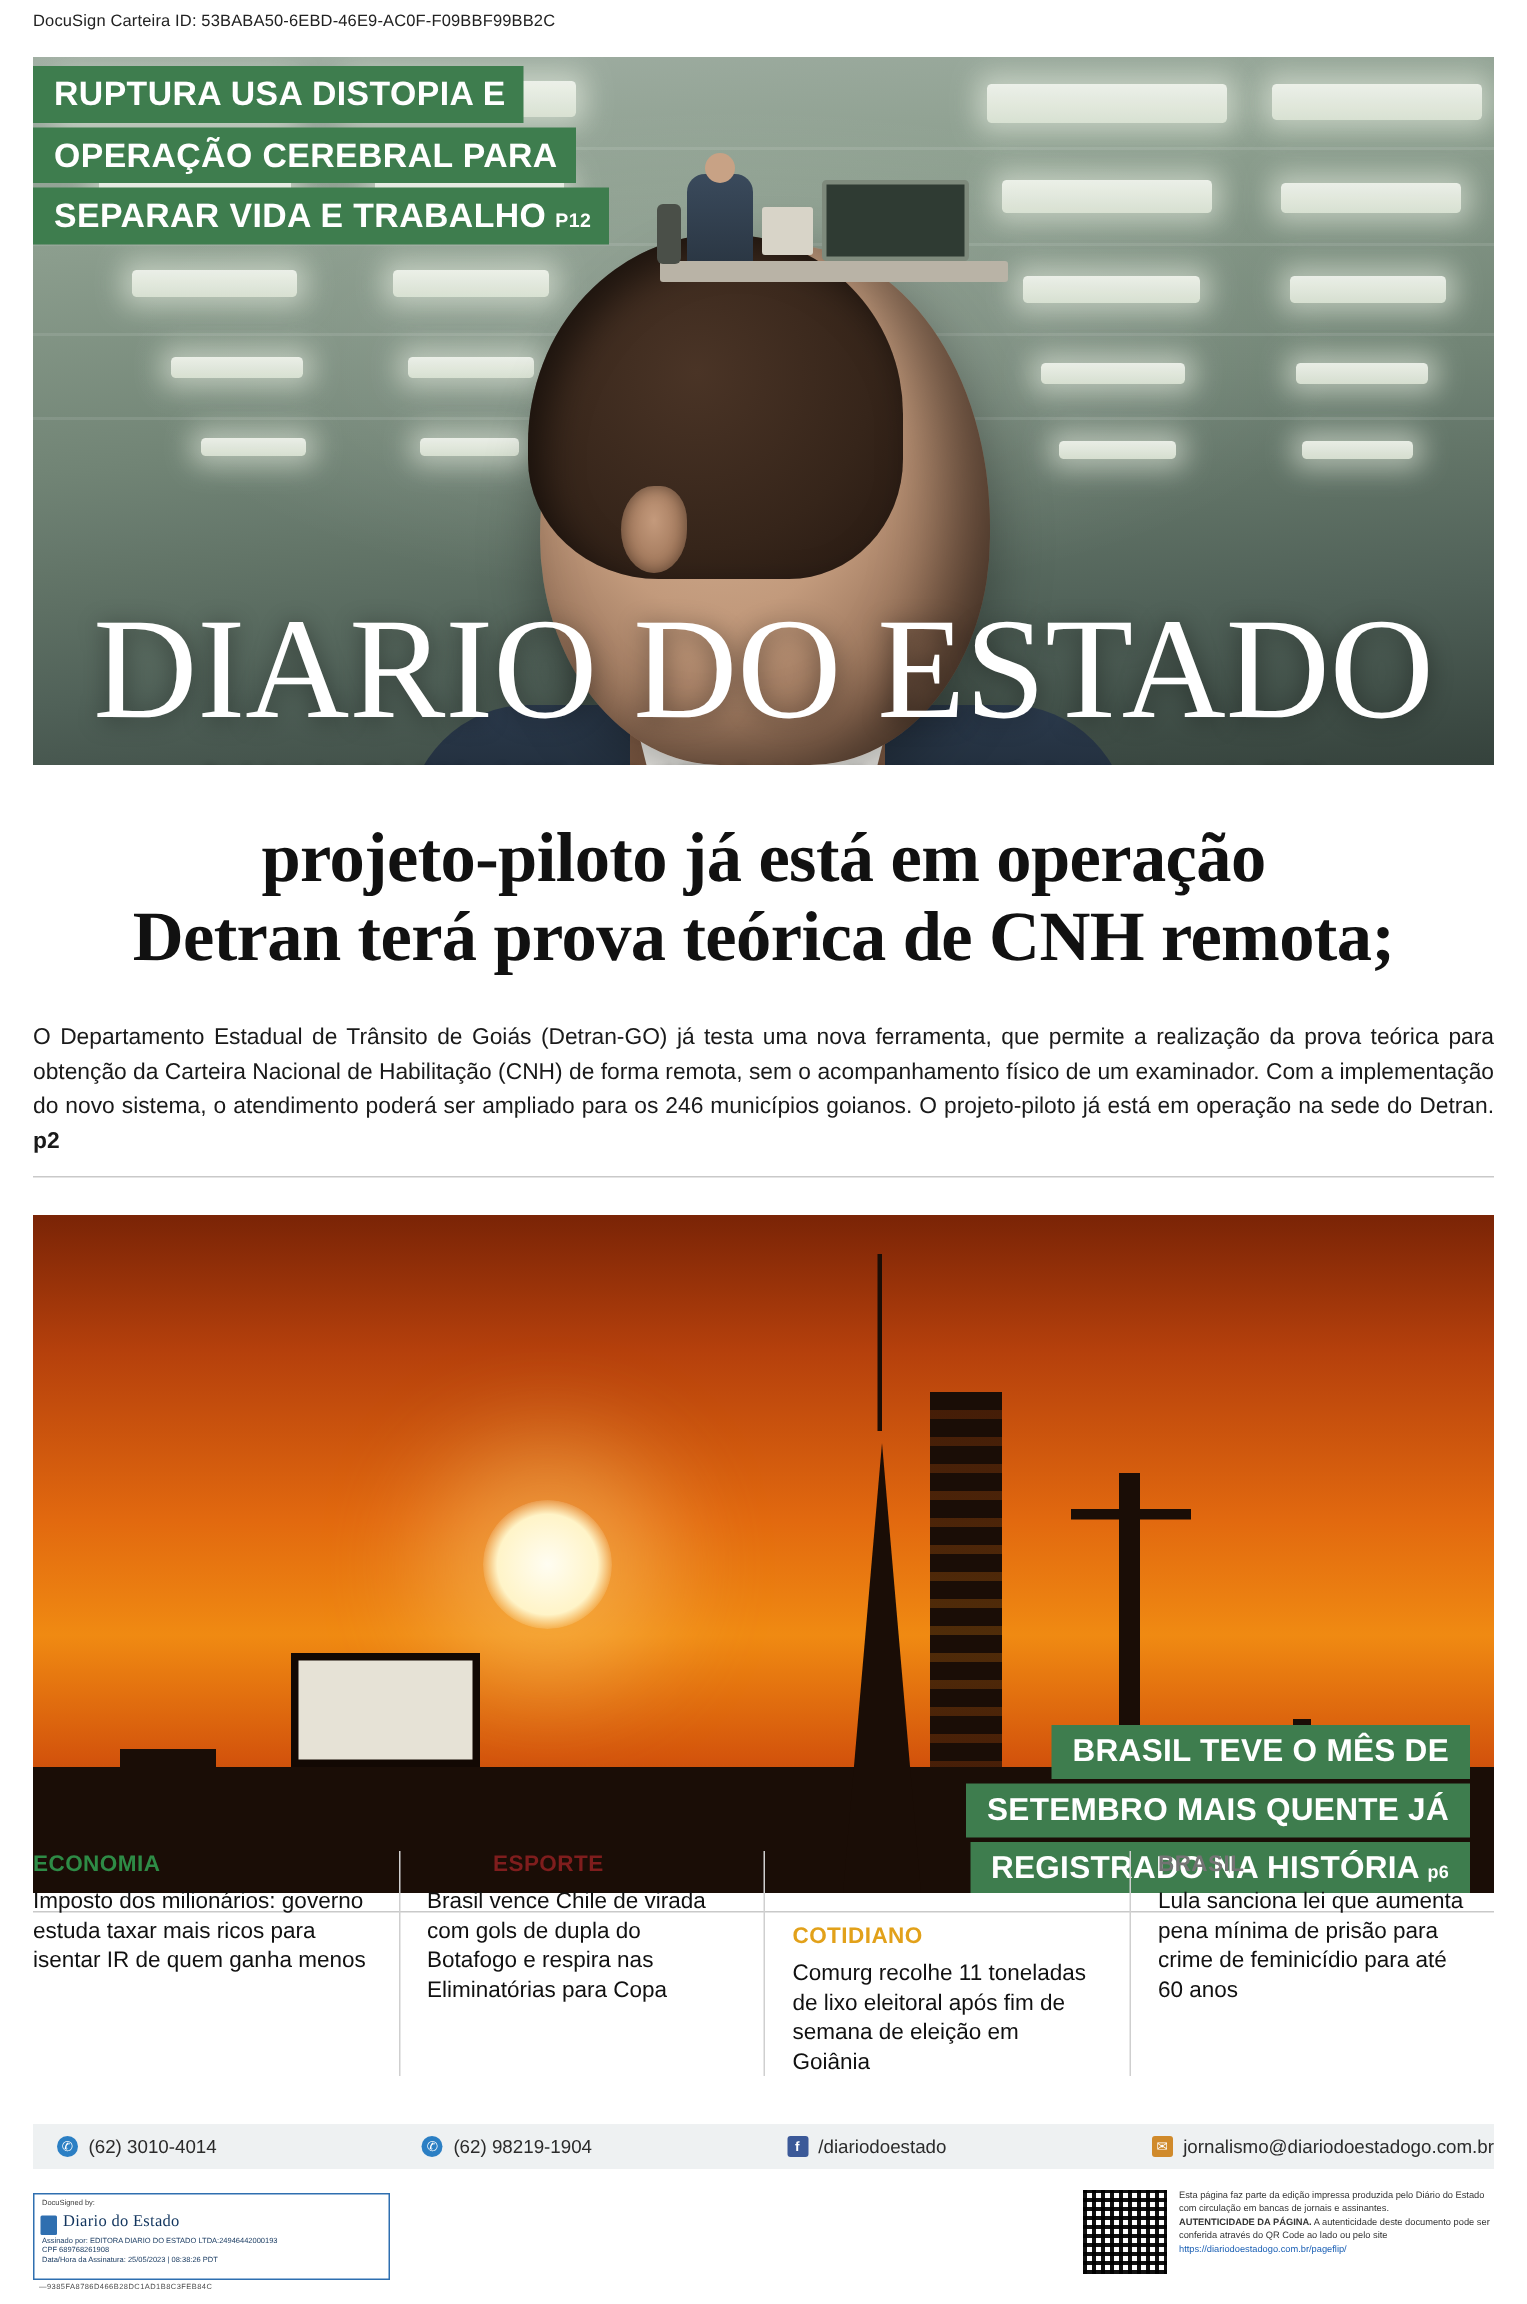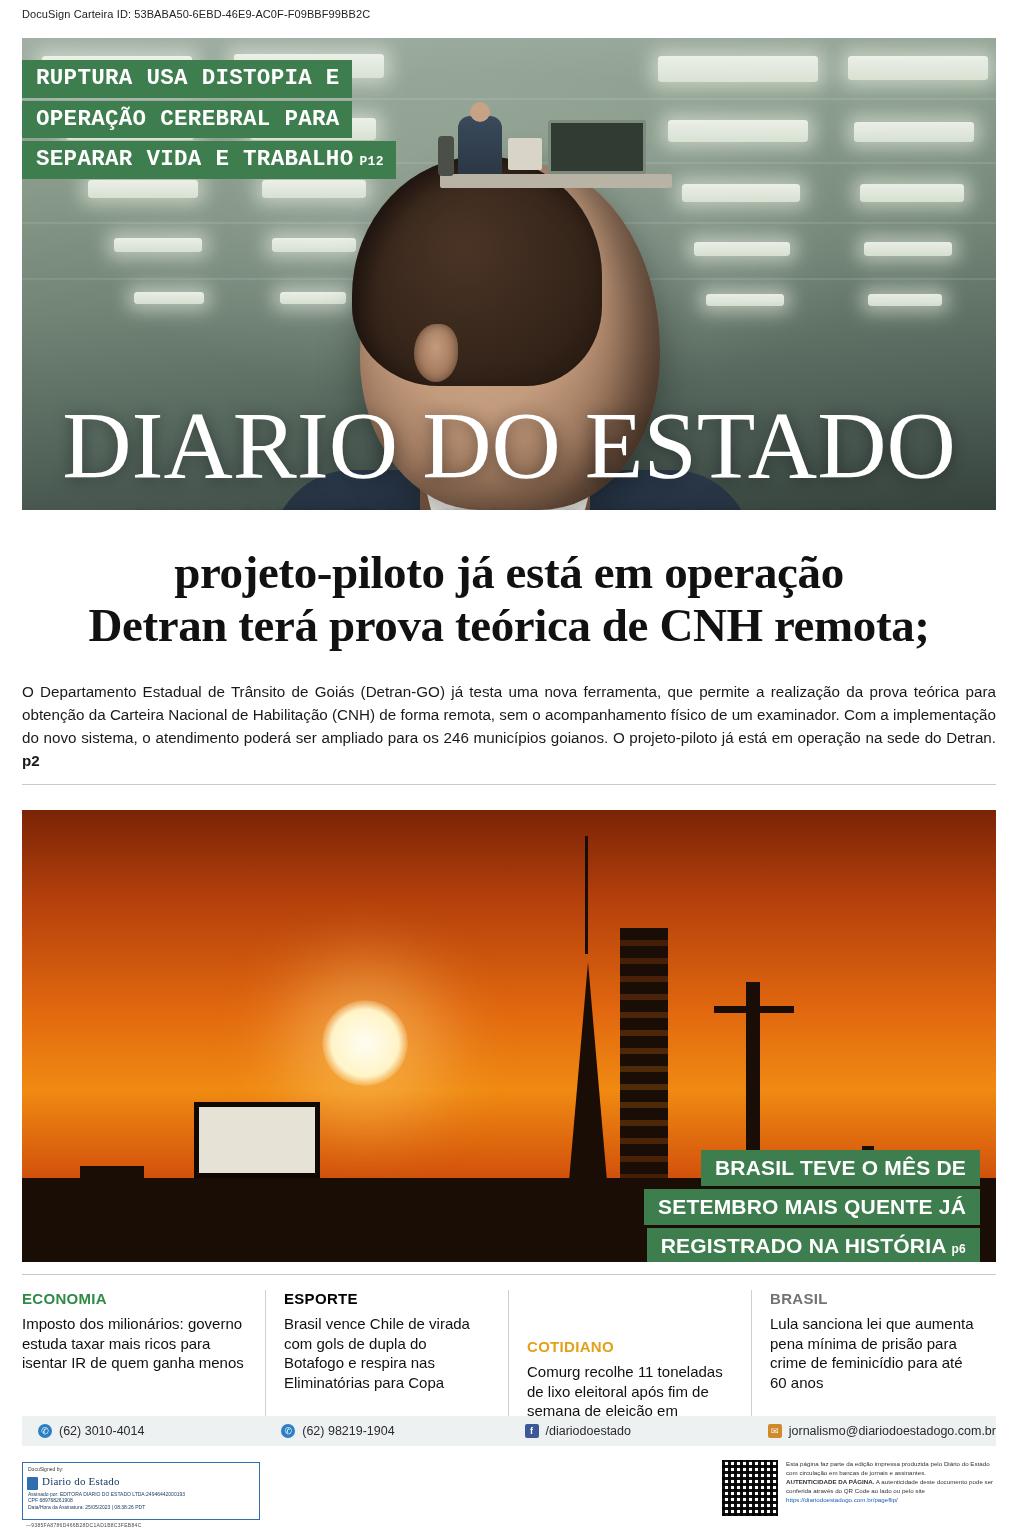--- a/index.html
+++ b/index.html
@@ -179,23 +179,22 @@
     position: absolute;
     left: 16px; top: 50px;
     width: 16px; height: 40px;
     background: #4a4f48;
     border-radius: 4px;
   }
   
   .top-kicker {
     position: absolute;
     left: 22px;
-    top: 60px;
+    top: 44px;
     width: 380px;
-    font-family: Liberation Mono, monospace;
   }
   .kick-line {
     display: inline-block;
     background: #3e7d4e;
     color: #fff;
     font-weight: bold;
     font-size: 22.5px;
     letter-spacing: 0.3px;
     padding: 7px 12px 7px 14px;
     margin-bottom: 3px;
@@ -317,23 +316,24 @@
     padding: 7px 14px 7px 14px;
     margin-bottom: 3px;
     line-height: 1.05;
     white-space: nowrap;
   }
   .kick2 .pg { font-size: 12px; margin-left: 5px; }
   
   .cols {
     position: absolute;
     left: 22px;
-    top: 1290px;
+    top: 1234px;
     width: 974px;
     display: flex;
+    justify-content: space-between;
   }
   .col {
     width: 243px;
     box-sizing: border-box;
     padding-right: 20px;
     position: relative;
   }
   .col + .col {
     padding-left: 18px;
     border-left: 1px solid #cfcfcf;
@@ -546,21 +546,21 @@
   </div>
 
   <div class="rule" style="top:1274px;"></div>
 
   <div class="cols">
     <div class="col">
       <div class="col-cat" style="color:#2e8b46;">ECONOMIA</div>
       <div class="col-txt">Imposto dos milionários: governo estuda taxar mais ricos para isentar IR de quem ganha menos</div>
     </div>
     <div class="col">
-      <div class="col-cat" style="color:#000000;">ESPORTE</div>
+      <div class="col-cat" style="color:#7f1d1d;margin-left:44px;">ESPORTE</div>
       <div class="col-txt">Brasil vence Chile de virada com gols de dupla do Botafogo e respira nas Eliminatórias para Copa</div>
     </div>
     <div class="col">
       <div class="col-cat" style="color:#e2a11a;margin-top:48px;">COTIDIANO</div>
       <div class="col-txt">Comurg recolhe 11 toneladas de lixo eleitoral após fim de semana de eleição em Goiânia</div>
     </div>
     <div class="col">
       <div class="col-cat" style="color:#737373;">BRASIL</div>
       <div class="col-txt">Lula sanciona lei que aumenta pena mínima de prisão para crime de feminicídio para até 60 anos</div>
     </div>

